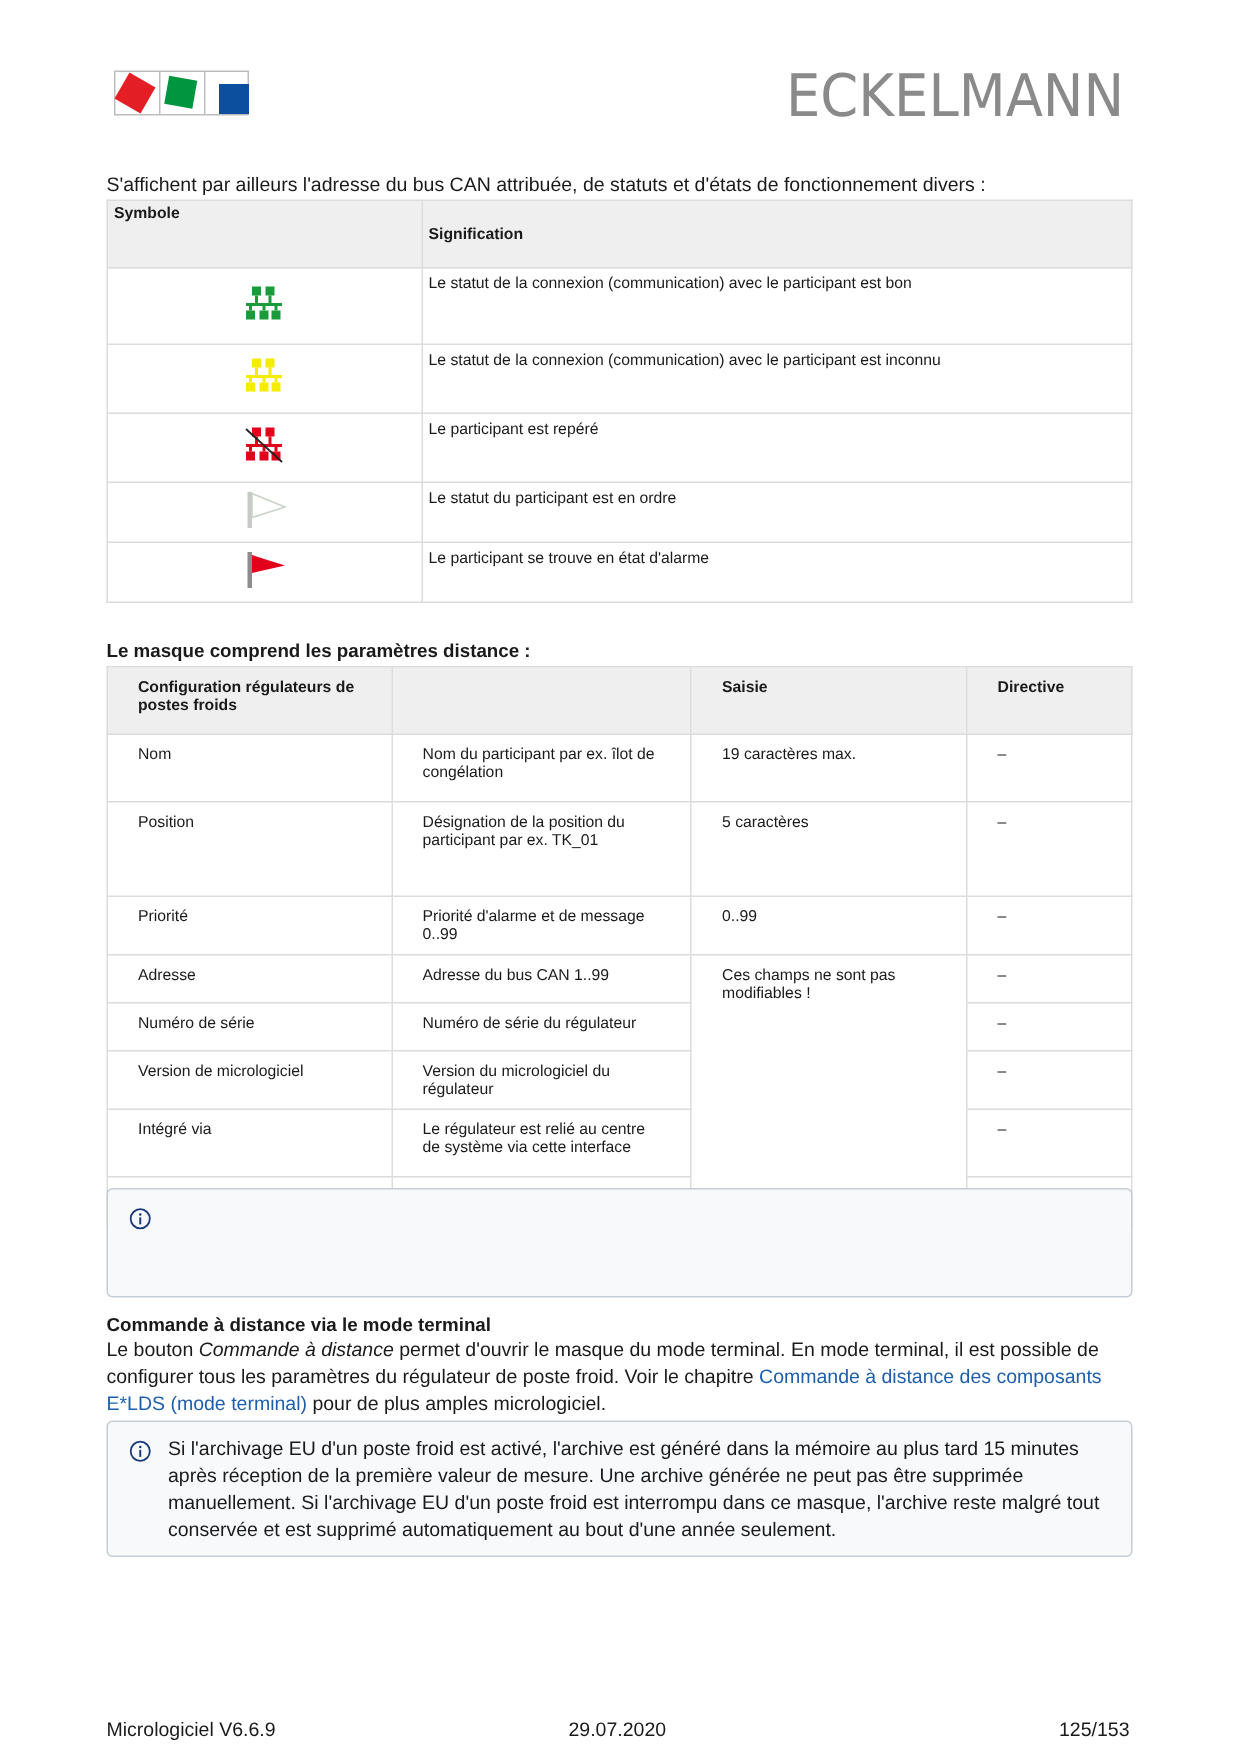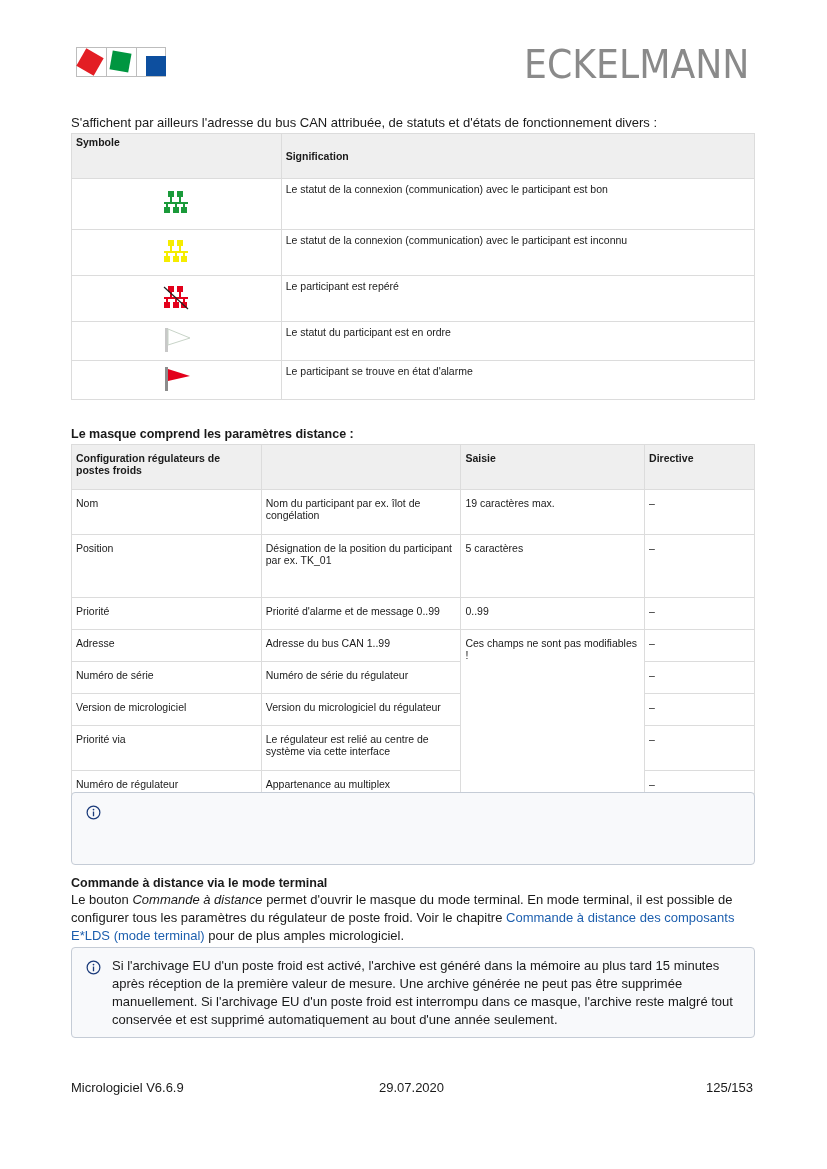--- a/index.html
+++ b/index.html
@@ -16,30 +16,30 @@
   .brand { position:absolute; right:78px; top:42px; font-size:39px; letter-spacing:0px;
            color:#8a8a8a; font-weight:normal; font-family:"DejaVu Sans", sans-serif; transform:scaleX(0.93); transform-origin:right; }
   .intro { position:absolute; left:71px; top:115px; font-size:13px; }
   table { border-collapse:collapse; position:absolute; left:71px; font-size:10.5px; }
   td, th { border:1px solid #dcdcdc; vertical-align:top; text-align:left; padding:4px 4px; box-sizing:border-box; }
   th { background:#efefef; font-weight:bold; }
   .sym-table { top:133px; width:684px; }
   .sym-table td.sym { text-align:center; vertical-align:middle; }
   .params-title { position:absolute; left:71px; top:427px; font-size:12.5px; font-weight:bold; }
   .param-table { top:444px; width:684px; }
-  .param-table th, .param-table td { padding:7px 4px; }
+  .param-table th, .param-table td { padding:7px 20px; }
   .note { position:absolute; left:71px; width:684px; box-sizing:border-box;
           border:1px solid #c5ccd6; border-radius:4px; background:#f8f9fb;
           font-size:13px; line-height:18px; padding:9px 12px 9px 40px; }
   .note .info { position:absolute; left:14px; top:12px; }
   .section-title { position:absolute; left:71px; top:876px; font-size:12.5px; font-weight:bold; }
   .section-body { position:absolute; left:71px; top:891px; width:690px; font-size:13px; line-height:18px; }
   .section-body em { font-style:italic; }
   .link { color:#1d5fae; }
-  .footer { position:absolute; top:1080px; font-size:13px; }
+  .footer { position:absolute; top:1145px; font-size:13px; }
 </style>
 </head>
 <body>
 
 <div class="logo-boxes">
   <div class="cell">
       <div class="sq red"></div>
     </div>
   <div class="cell">
       <div class="sq green"></div>
@@ -188,21 +188,21 @@
     <td>Numéro de série</td>
     <td>Numéro de série du régulateur</td>
     <td>–</td>
   </tr>
   <tr style="height:32px">
     <td>Version de micrologiciel</td>
     <td>Version du micrologiciel du régulateur</td>
     <td>–</td>
   </tr>
   <tr style="height:45px">
-    <td>Priorité via</td>
+    <td>Intégré via</td>
     <td>Le régulateur est relié au centre de système via cette interface</td>
     <td>–</td>
   </tr>
   <tr style="height:32px">
     <td>Numéro de régulateur</td>
     <td>Appartenance au multiplex</td>
     <td>–</td>
   </tr>
 </tbody>
   </table>

